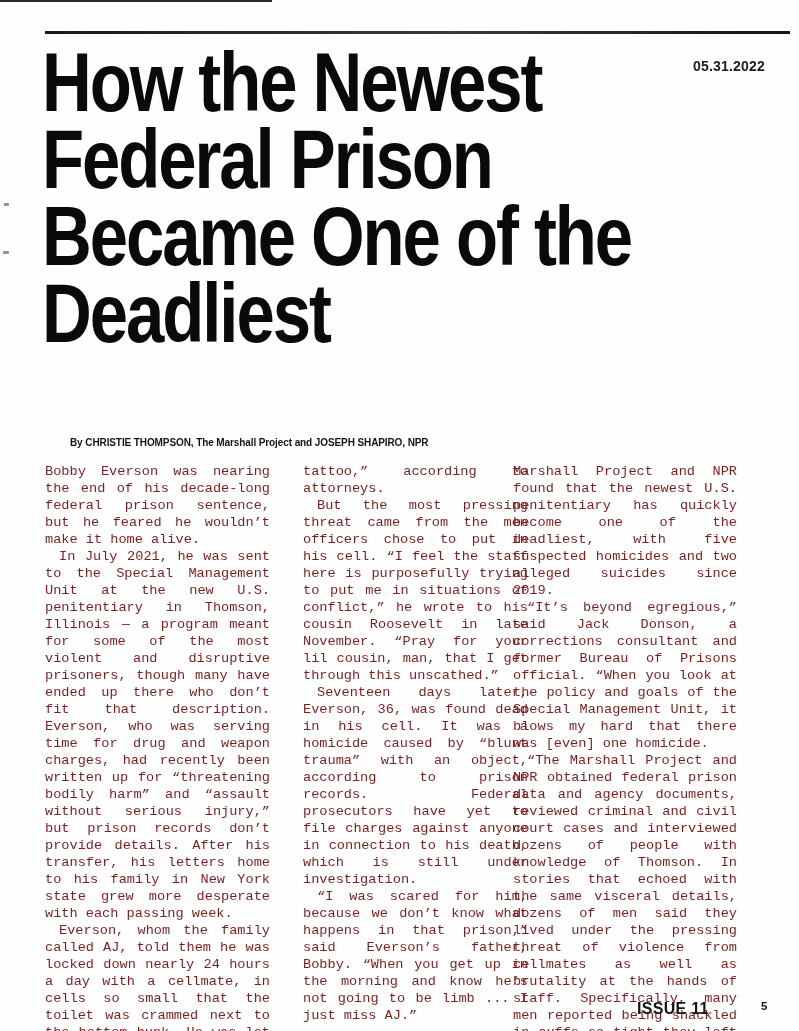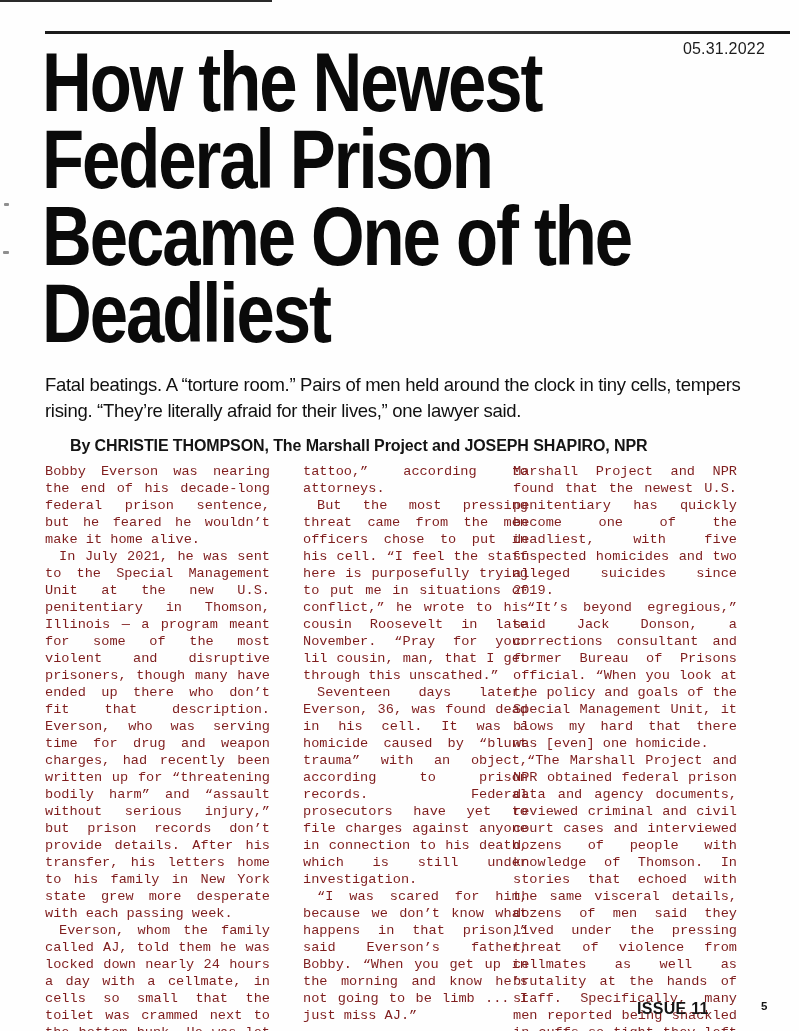--- a/index.html
+++ b/index.html
@@ -35,24 +35,24 @@
     position: absolute;
     left: 45px;
     top: 31px;
     width: 745px;
     height: 3px;
     background: linear-gradient(90deg, #1b1b1b 0%, #3a3a3a 55%, #151515 100%);
   }
   .date {
     position: absolute;
     right: 34px;
-    top: 40px;
+    top: 58px;
     font-family: "Liberation Sans", sans-serif;
-    font-size: 16px;
-    font-weight: 400;
+    font-size: 14px;
+    font-weight: 700;
     letter-spacing: 0.2px;
     color: #1c1c1c;
   }
   .headline {
     position: absolute;
     left: 42px;
     top: 44px;
     width: 900px;
     transform: scaleX(0.82);
     transform-origin: 0 0;
@@ -73,21 +73,21 @@
     font-weight: 400;
     letter-spacing: -0.3px;
     line-height: 26px;
     color: #101010;
   }
   .byline {
     position: absolute;
     left: 70px;
     top: 437px;
     font-family: "Liberation Sans", sans-serif;
-    font-size: 16px;
+    font-size: 10px;
     font-weight: 700;
     letter-spacing: -0.1px;
     color: #141414;
   }
   .col {
     position: absolute;
     top: 463px;
     width: 225px;
     font-family: Liberation Mono, monospace;
     font-size: 13.6px;
@@ -134,21 +134,20 @@
 
   <div class="date">05.31.2022</div>
 
   <h1 class="headline" style="margin:0;">
     <div>How the Newest</div>
     <div>Federal Prison</div>
     <div>Became One of the</div>
     <div>Deadliest</div>
   </h1>
 
-  <div class="dek">Fatal beatings. A “torture room.” Pairs of men held around the clock in tiny cells, tempers rising. “They’re literally afraid for their lives,” one lawyer said.</div>
 
   <div class="byline">By CHRISTIE THOMPSON, The Marshall Project and JOSEPH SHAPIRO, NPR</div>
 
   <div class="col col-1">
     <p>Bobby Everson was nearing the end of his decade-long federal prison sentence, but he feared he wouldn’t make it home alive.</p>
     <p class="indent">In July 2021, he was sent to the Special Management Unit at the new U.S. penitentiary in Thomson, Illinois — a program meant for some of the most violent and disruptive prisoners, though many have ended up there who don’t fit that description. Everson, who was serving time for drug and weapon charges, had recently been written up for “threatening bodily harm” and “assault without serious injury,” but prison records don’t provide details. After his transfer, his letters home to his family in New York state grew more desperate with each passing week.</p>
     <p class="indent">Everson, whom the family called AJ, told them he was locked down nearly 24 hours a day with a cellmate, in cells so small that the toilet was crammed next to the bottom bunk. He was let out only for occasional medical appointments, showers or an hour of exercise in an outdoor cage. He could hear guards in riot gear blasting men on his tier with pepper spray and locking them in hard restraints. His own wrists, ankles and abdomen were scarred from these shackles — prisoners called it the “Thomson</p>
   </div>
 
   <div class="col col-2">

